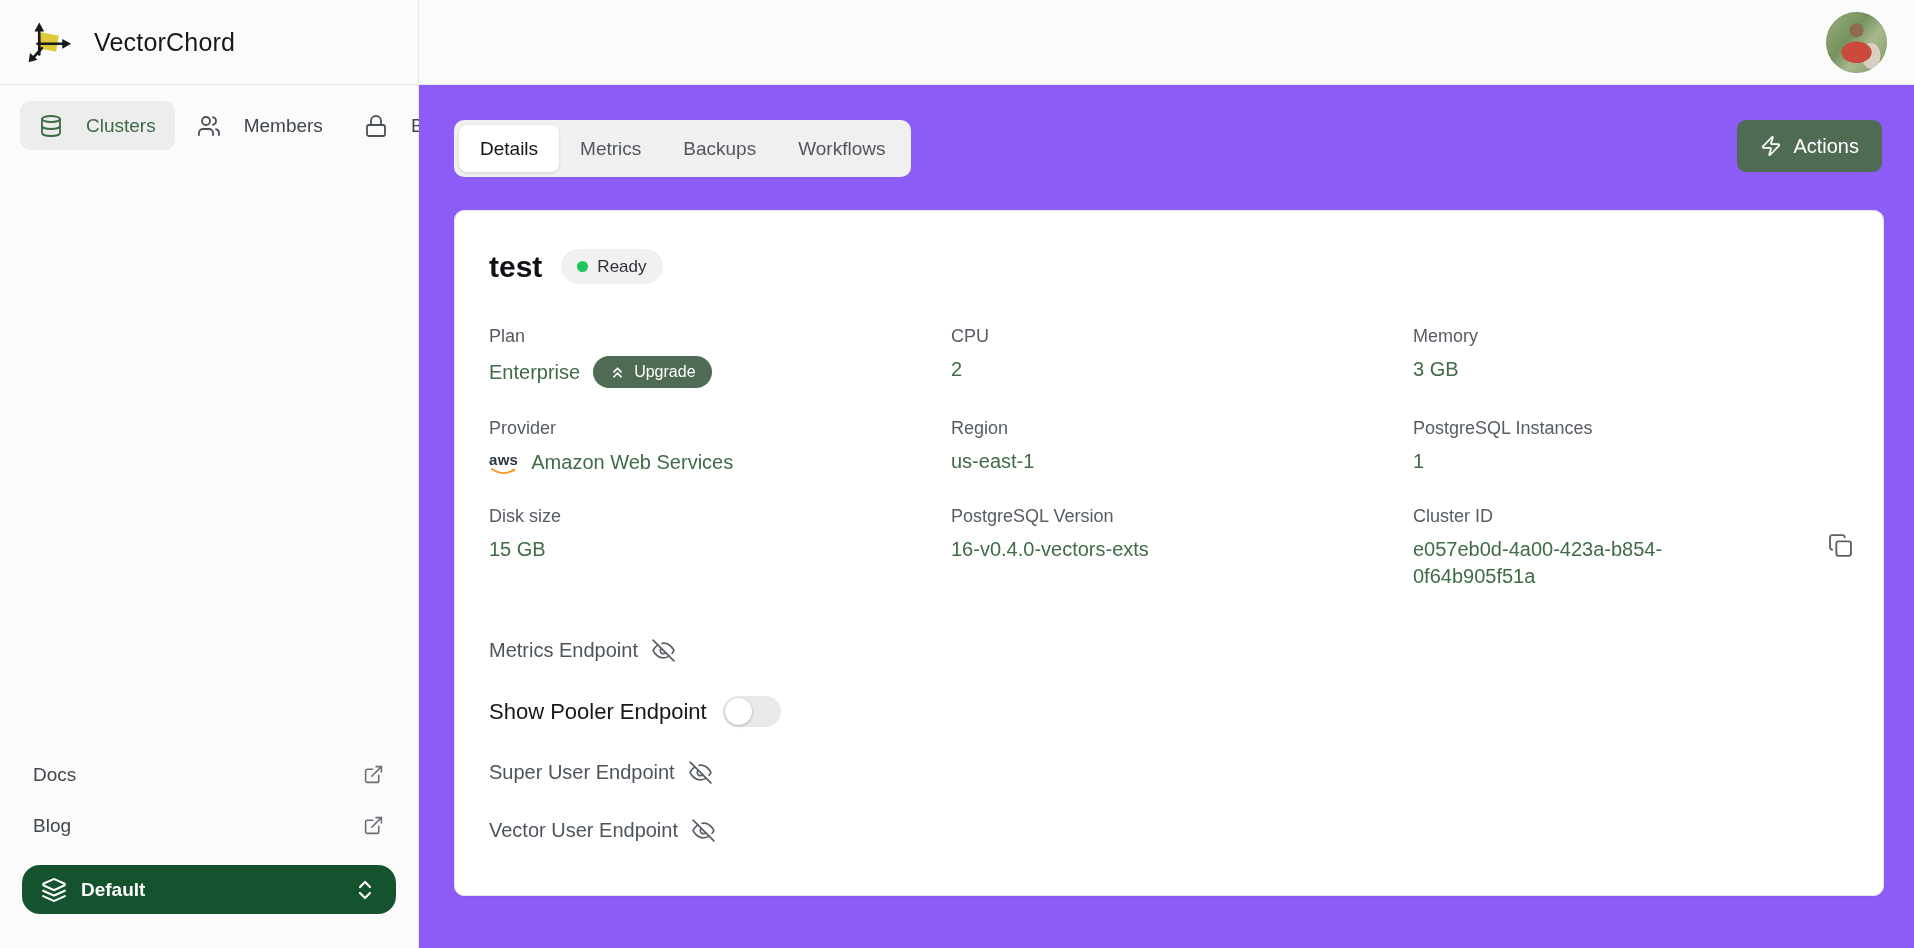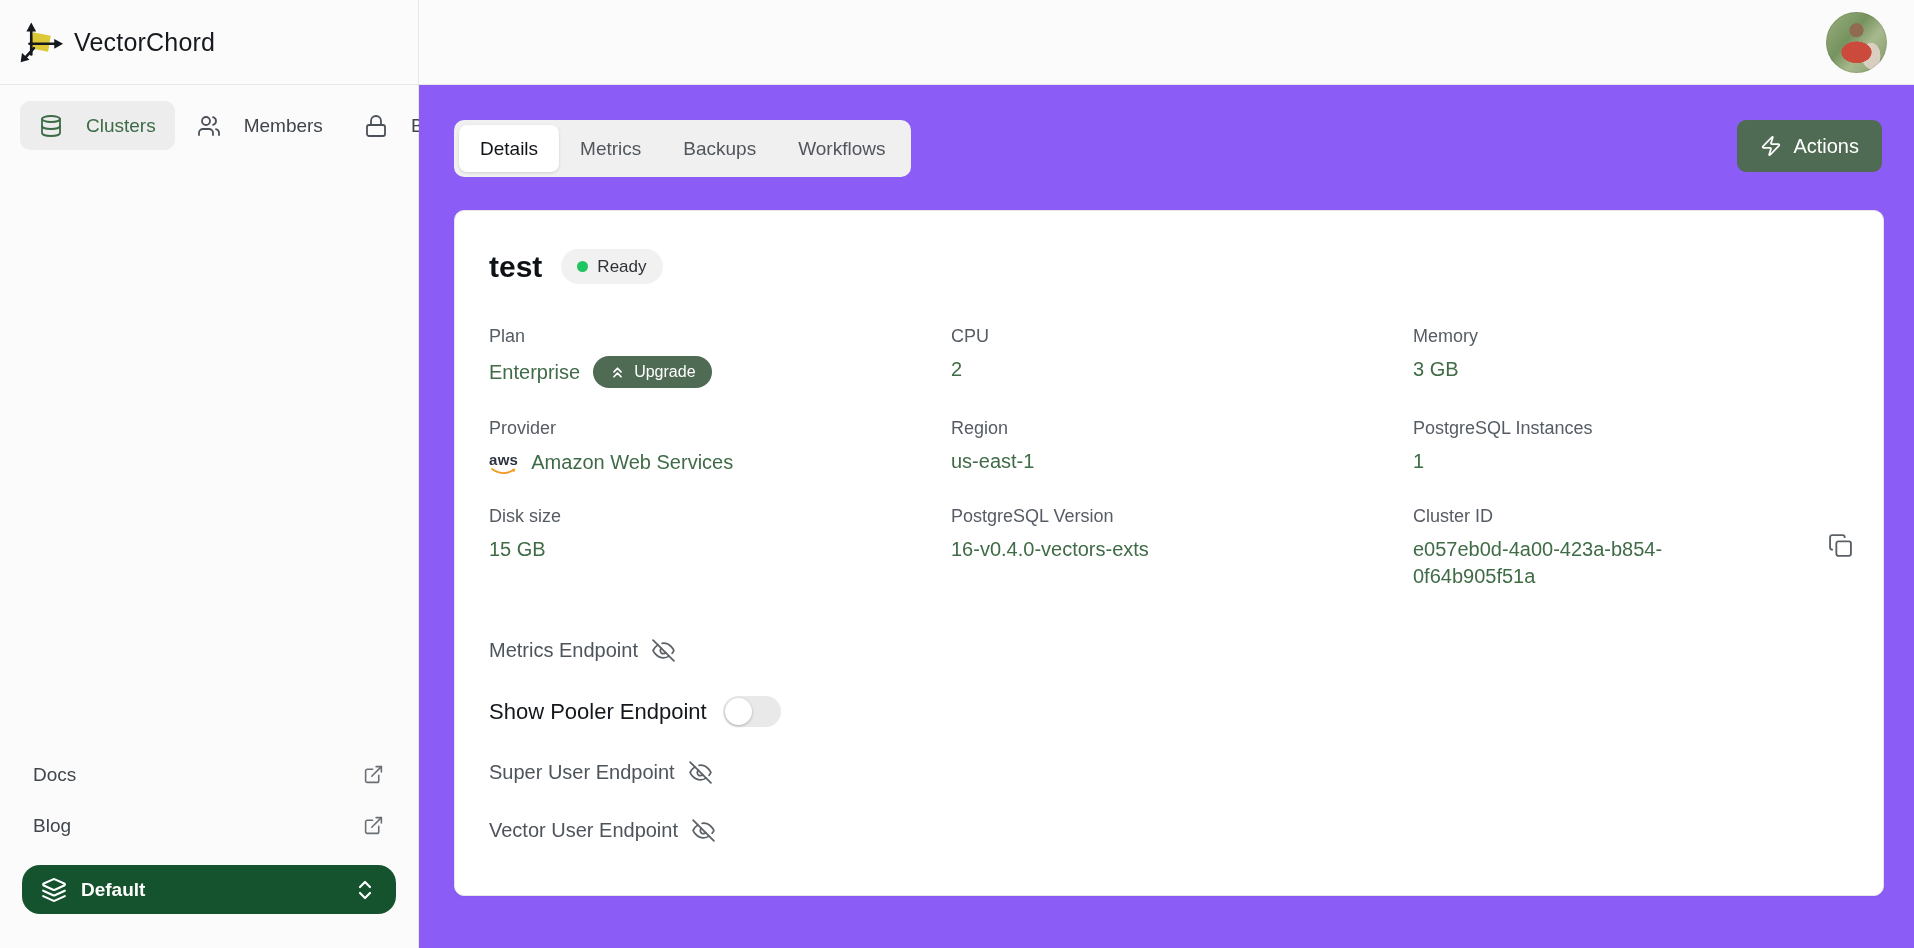--- a/index.html
+++ b/index.html
@@ -15,22 +15,22 @@
 
   
   .sidebar {
     width: 419px; min-width: 419px; height: 100%;
     background: #fbfbfb;
     border-right: 1px solid #e7e7e7;
     display: flex; flex-direction: column;
   }
   .logo-row {
     height: 85px; min-height: 85px;
-    display: flex; align-items: center; gap: 10px;
-    padding: 0 18px;
+    display: flex; align-items: center; gap: 22px;
+    padding: 0 26px;
     border-bottom: 1px solid #e7e7e7;
   }
   .brand-name { font-size: 25px; font-weight: 500; color: #16191d; letter-spacing: .2px; }
   .nav { padding: 16px 20px 0 20px; display: flex; flex-direction: row; gap: 3px; }
   .nav-item {
     height: 49px; border-radius: 10px;
     display: flex; align-items: center; gap: 23px;
     padding: 0 19px;
     font-size: 19px; color: #3f454d;
     cursor: pointer;

